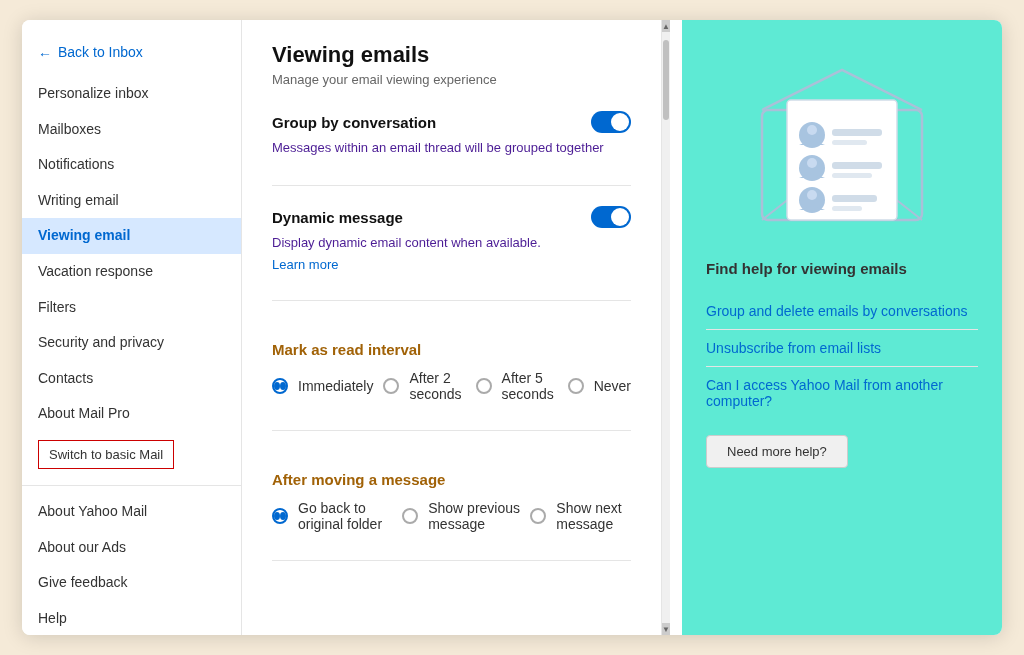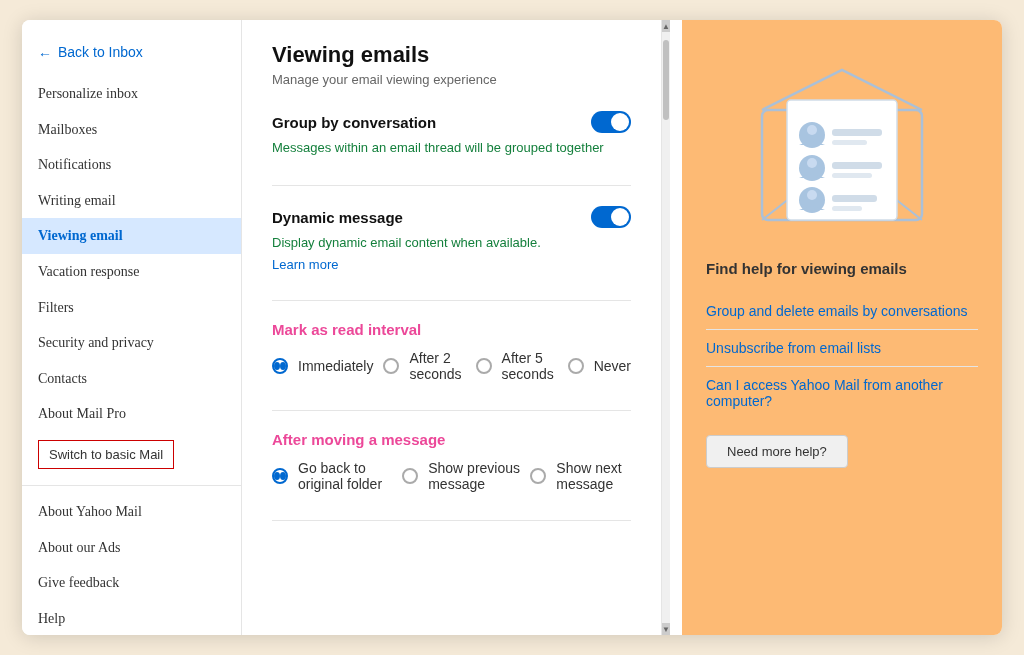--- a/index.html
+++ b/index.html
@@ -46,21 +46,20 @@
     .sidebar-back .arrow {
       font-size: 14px;
     }
     .sidebar-nav-item {
       padding: 8px 16px;
       color: #333;
       cursor: pointer;
       font-size: 14px;
       border-radius: 0;
       line-height: 1.4;
-      font-family: Liberation Serif, serif;
     }
     .sidebar-nav-item.active {
       background: #d6e8ff;
       color: #0068d0;
       font-weight: 600;
     }
     .sidebar-divider {
       height: 1px;
       background: #e5e5e5;
       margin: 8px 0;
@@ -110,21 +109,21 @@
       margin-bottom: 6px;
       text-align: right;
     }
     .setting-label {
       font-size: 15px;
       font-weight: 600;
       color: #111;
     }
     .setting-description {
       font-size: 13px;
-      color: #15803d;
+      color: #4c1d95;
       line-height: 1.4;
       margin-bottom: 4px;
     }
     .learn-more {
       color: #0068d0;
       font-size: 13px;
       cursor: pointer;
       text-decoration: none;
     }
     
@@ -144,22 +143,23 @@
       height: 18px;
       background: #fff;
       border-radius: 50%;
       top: 2px;
       right: 2px;
       transition: 0.2s;
     }
     .setting-group-title {
       font-size: 15px;
       font-weight: 600;
-      color: #ec4899;
+      color: #a16207;
       margin-bottom: 12px;
+      margin-top: 40px;
     }
     .radio-group {
       display: flex;
       flex-direction: row;
       gap: 10px;
       margin-bottom: 4px;
     }
     .radio-item {
       display: flex;
       align-items: center;
@@ -193,21 +193,21 @@
     }
     .section-divider {
       height: 1px;
       background: #e5e5e5;
       margin: 20px 0;
     }
     
     .right-panel {
       width: 320px;
       padding: 30px 24px;
-      background: #fdba74;
+      background: #5eead4;
       flex-shrink: 0;
       overflow-y: auto;
     }
     
     .email-illustration {
       width: 200px;
       height: 180px;
       margin: 0 auto 30px;
       display: block;
     }

